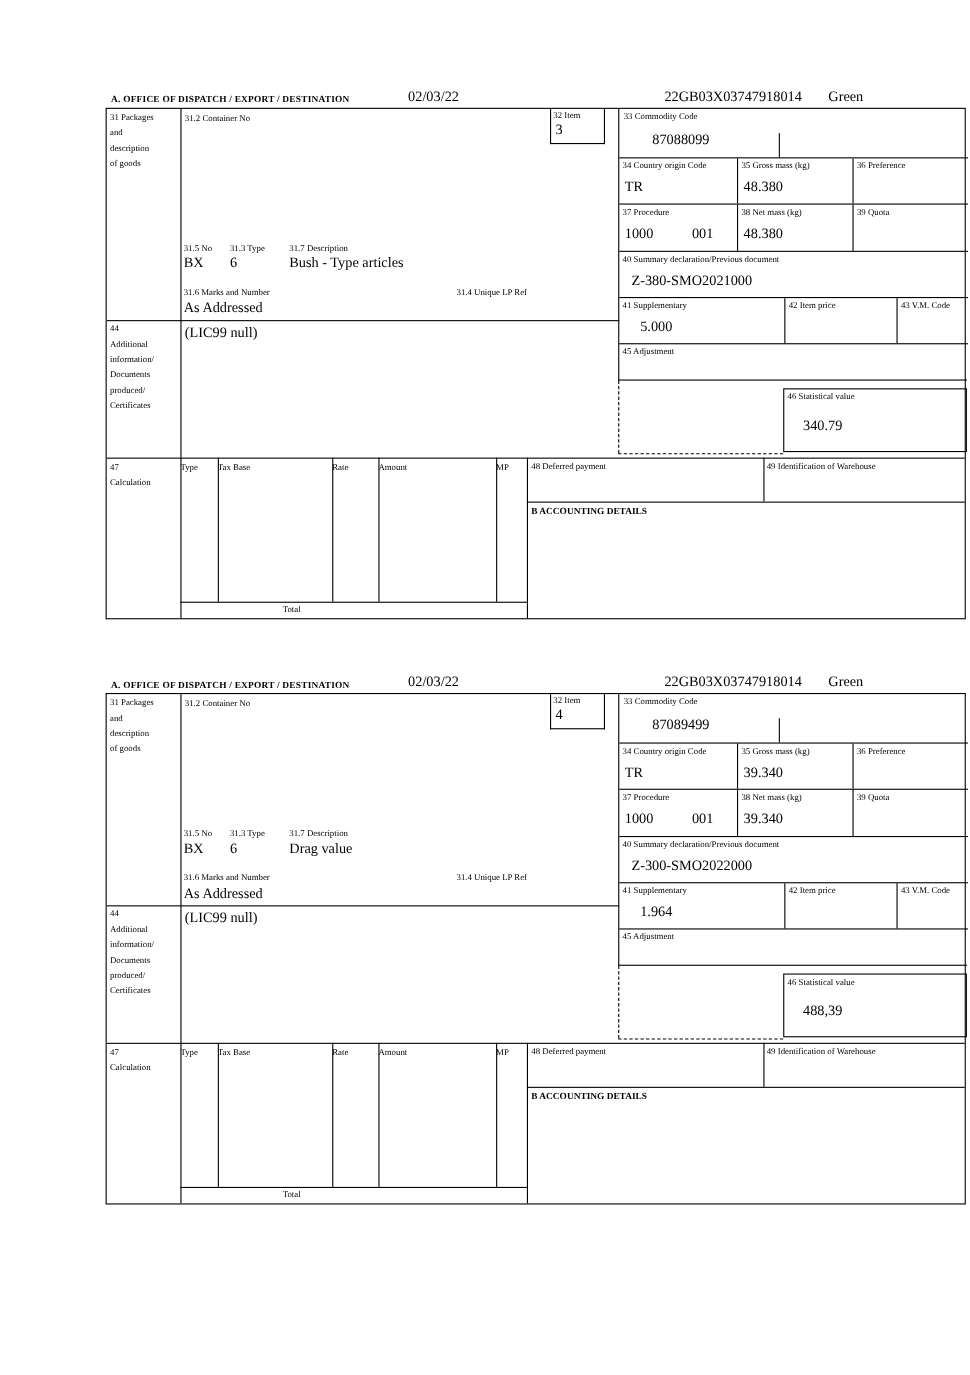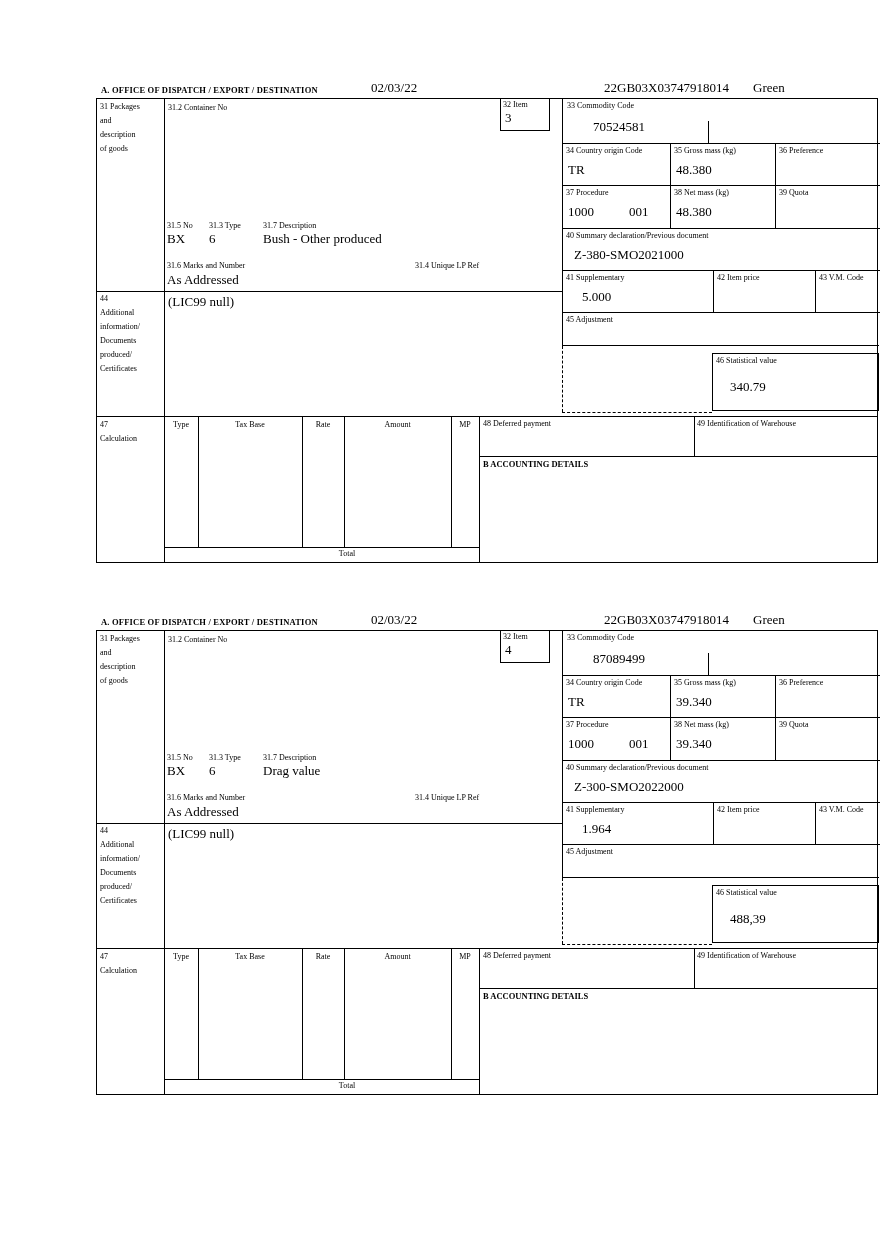--- a/index.html
+++ b/index.html
@@ -16,21 +16,21 @@
   .hline { position:absolute; height:0; border-top:1px solid #000; }
   .dashv { border-left-style:dashed; }
   .dashh { border-top-style:dashed; }
   .box32 { position:absolute; left:403px; top:0; width:50px; height:32px; border:1px solid #000; border-top:none; }
   .rc { position:absolute; left:465px; top:0; width:317px; height:247px; border-left:1px solid #000; border-bottom:1px solid #000;text-align:right; }
   .rc-row { position:absolute; left:0; width:317px; }
   .bt { border-top:1px solid #000; }
   .rc-cell { position:absolute; top:0; height:100%; }
   .bl { border-left:1px solid #000; }
   .box46 { position:absolute; left:615px; top:254px; width:167px; height:58px; border:1px solid #000; }
-  .cth { position:absolute; top:321px; font-size:8px; text-align:center; }
+  .cth { position:absolute; top:321px; font-size:8px; }
   .acct { position:absolute; font-size:8.5px; font-weight:bold; white-space:nowrap; }
 </style>
 </head>
 <body>
 
 <div id="sections">
     <section class="sad-section">
   <span class="hdr-office">A.  OFFICE OF DISPATCH / EXPORT / DESTINATION</span>
   <span class="val" style="left:275px;top:1px">02/03/22</span>
   <span class="val" style="left:508px;top:1px">22GB03X03747918014</span>
@@ -52,38 +52,38 @@
     <div class="box32">
       <span class="lbl" style="left:2px;top:1px">32 Item</span>
       <span class="val" style="left:4px;top:12px">3</span>
     </div>
 
     <span class="lbl" style="left:70px;top:122px">31.5 No</span>
     <span class="lbl" style="left:112px;top:122px">31.3 Type</span>
     <span class="lbl" style="left:166px;top:122px">31.7 Description</span>
     <span class="val" style="left:70px;top:133px">BX</span>
     <span class="val" style="left:112px;top:133px">6</span>
-    <span class="val" style="left:166px;top:133px">Bush - Other produced</span>
+    <span class="val" style="left:166px;top:133px">Bush - Type articles</span>
 
     <span class="lbl" style="left:70px;top:162px">31.6 Marks and Number</span>
     <span class="lbl" style="left:318px;top:162px">31.4 Unique LP Ref</span>
     <span class="val" style="left:70px;top:174px">As Addressed</span>
 
     <span class="lbl" style="left:3px;top:195px">44</span>
     <span class="lbl" style="left:3px;top:209px">Additional</span>
     <span class="lbl" style="left:3px;top:223px">information/</span>
     <span class="lbl" style="left:3px;top:237px">Documents</span>
     <span class="lbl" style="left:3px;top:251px">produced/</span>
     <span class="lbl" style="left:3px;top:265px">Certificates</span>
     <span class="val" style="left:71px;top:196px">(LIC99 null)</span>
 
     <div class="rc">
       <div class="rc-row" style="top:0;height:44px">
         <span class="lbl" style="left:4px;top:2px">33 Commodity Code</span>
-        <span class="val" style="left:30px;top:21px">70524581</span>
+        <span class="val" style="left:30px;top:21px">87088099</span>
         <div class="vline" style="left:145px;top:22px;height:22px"></div>
       </div>
       <div class="rc-row bt" style="top:44px;height:42px">
         <div class="rc-cell" style="left:0;width:107px">
           <span class="lbl" style="left:3px;top:2px">34 Country origin Code</span>
           <span class="val" style="left:5px;top:19px">TR</span>
         </div>
         <div class="rc-cell bl" style="left:107px;width:105px">
           <span class="lbl" style="left:3px;top:2px">35 Gross mass (kg)</span>
           <span class="val" style="left:5px;top:19px">48.380</span>

